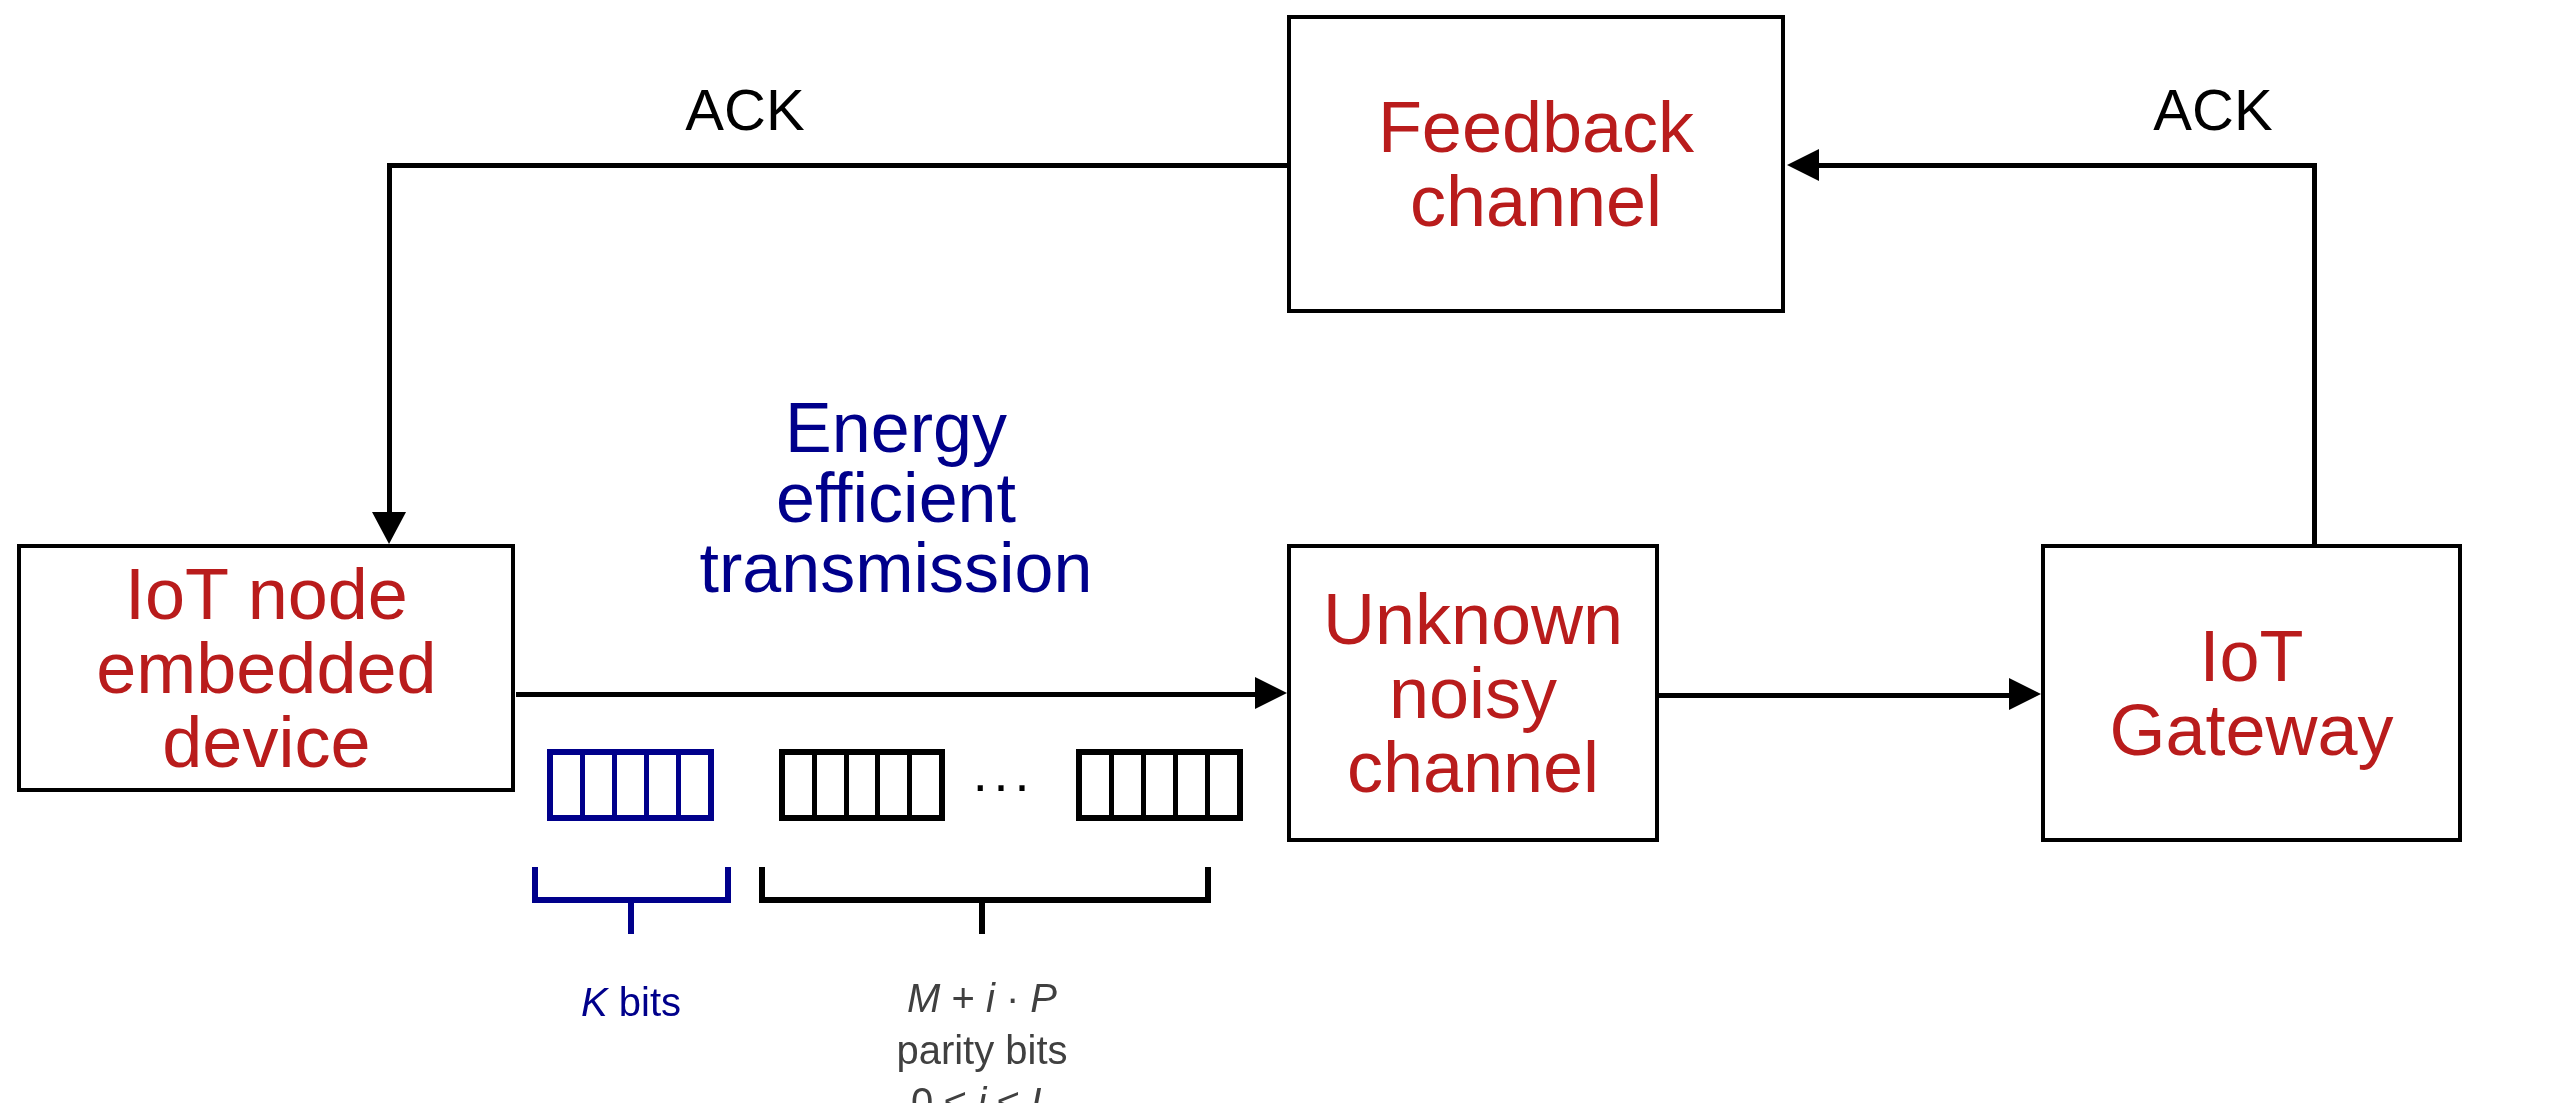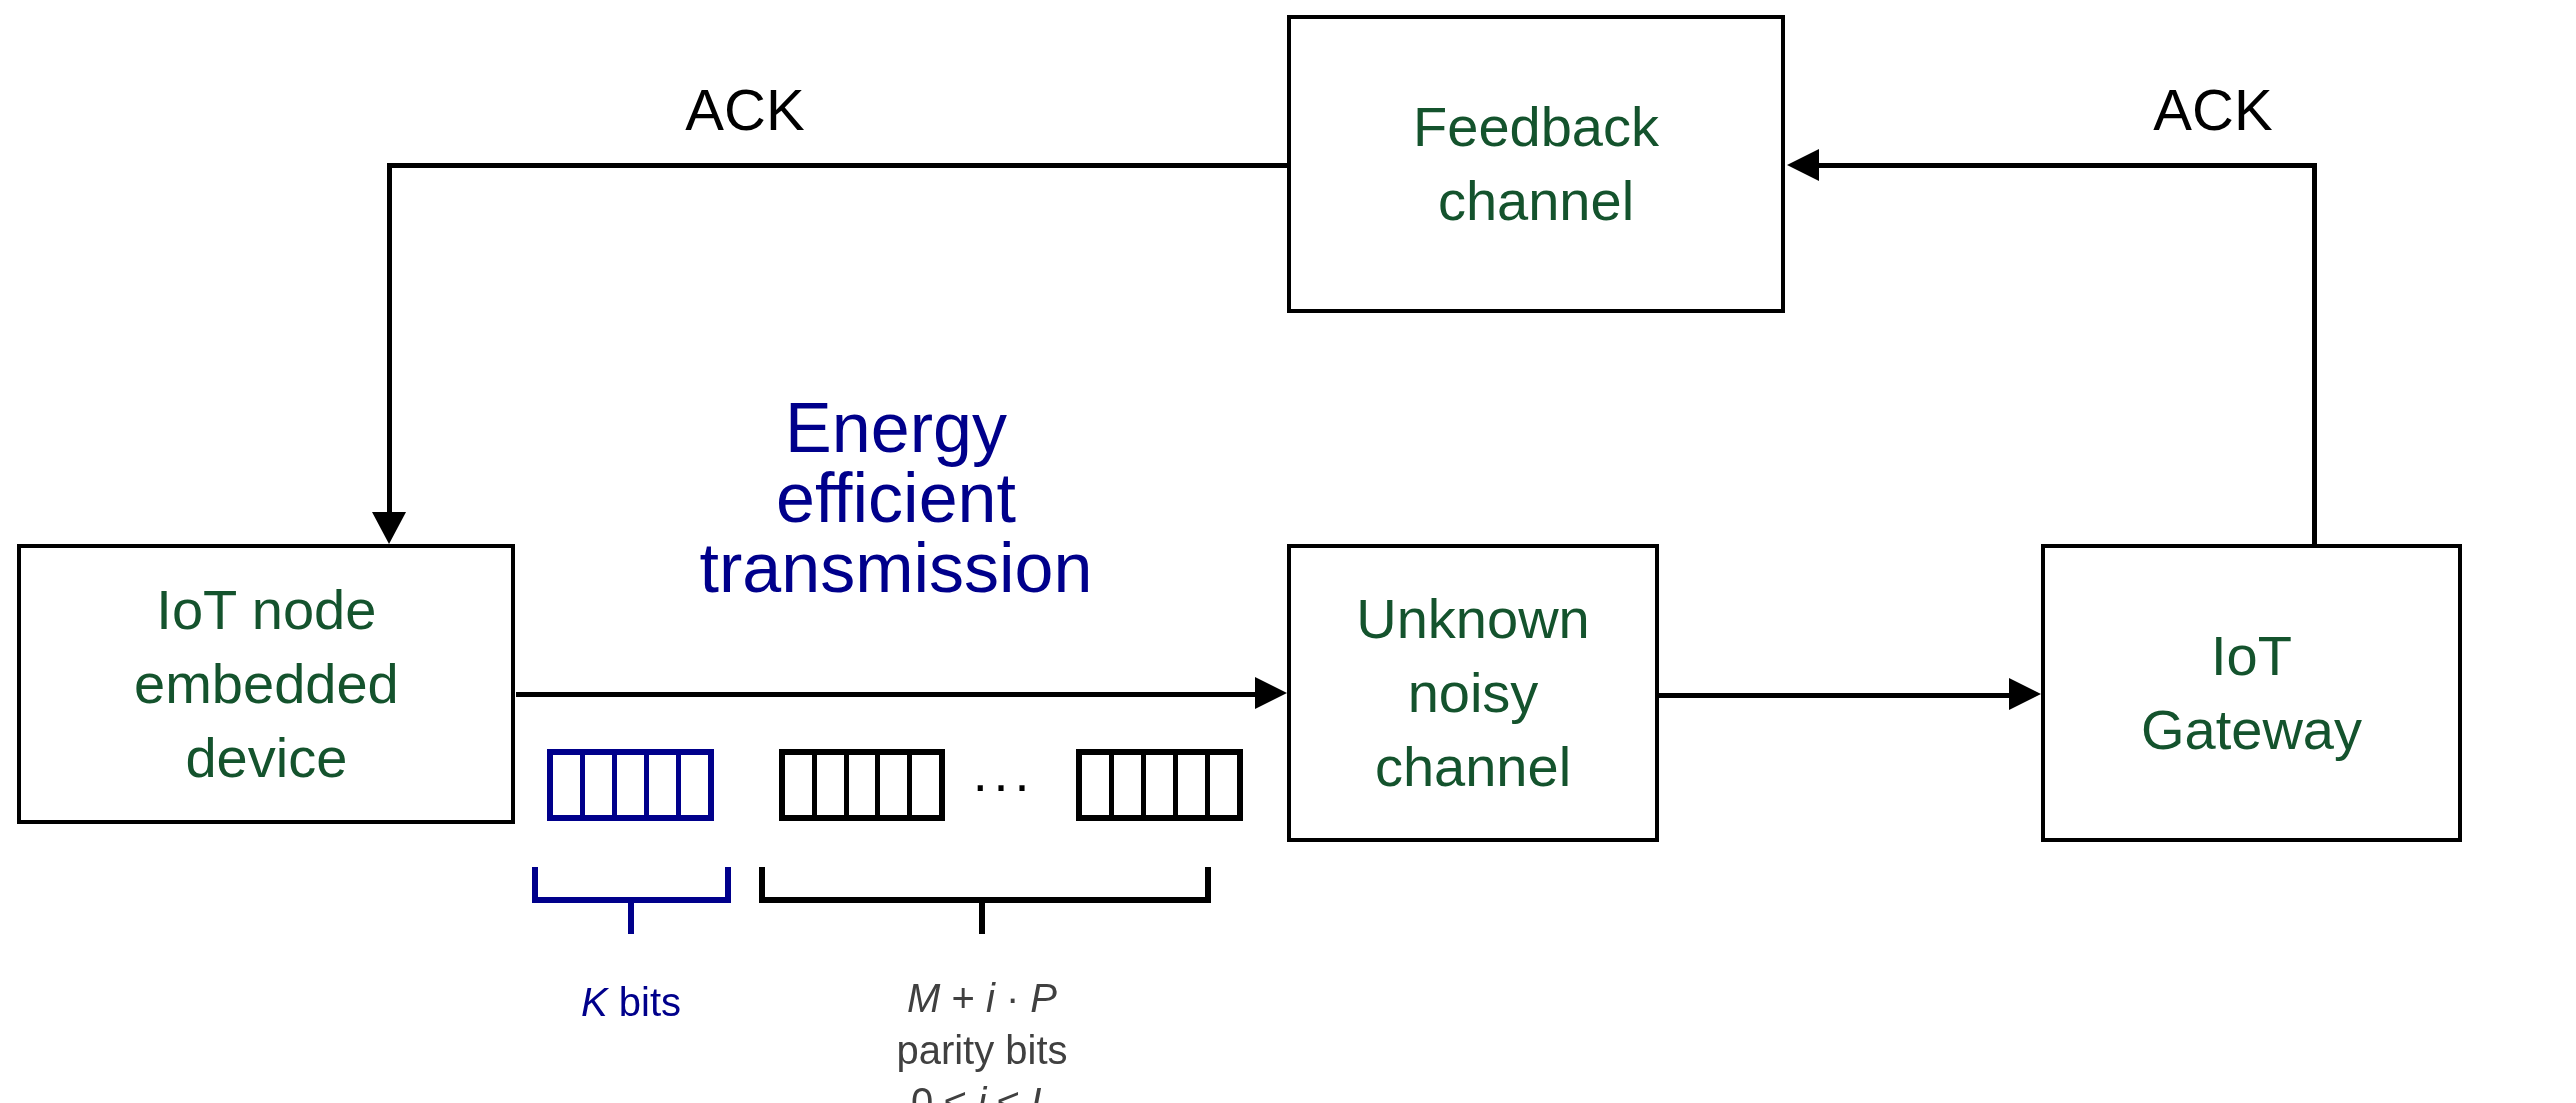--- a/index.html
+++ b/index.html
@@ -15,26 +15,26 @@
   }
   .box {
     position: absolute;
     border: 4.8px solid var(--line);
     background: #ffffff;
     display: flex;
     flex-direction: column;
     justify-content: center;
     align-items: center;
     text-align: center;
-    font-size: 56px;
+    font-size: 72px;
     line-height: 74px;
-    color: #14532d;
+    color: #b91c1c;
   }
   .box-feedback { left: 1287px; top: 14.5px;  width: 498px; height: 298px; }
-  .box-iot      { left: 17.4px;   top: 544px; width: 498px; height: 280px; }
+  .box-iot      { left: 17.4px;   top: 544px; width: 498px; height: 248px; }
   .box-noisy    { left: 1287px; top: 544px; width: 372px; height: 298px; }
   .box-gateway  { left: 2041px; top: 544px; width: 421px; height: 298px; }
 
   .hline, .vline { position: absolute; background: var(--line); }
 
   .arrow { position: absolute; width: 0; height: 0; }
   .arrow-down  { border-left: 17.4px solid transparent; border-right: 17.4px solid transparent; border-top: 32px solid var(--line); }
   .arrow-left  { border-top: 16.4px solid transparent; border-bottom: 16.4px solid transparent; border-right: 32px solid var(--line); }
   .arrow-right { border-top: 16.4px solid transparent; border-bottom: 16.4px solid transparent; border-left: 32px solid var(--line); }
 

